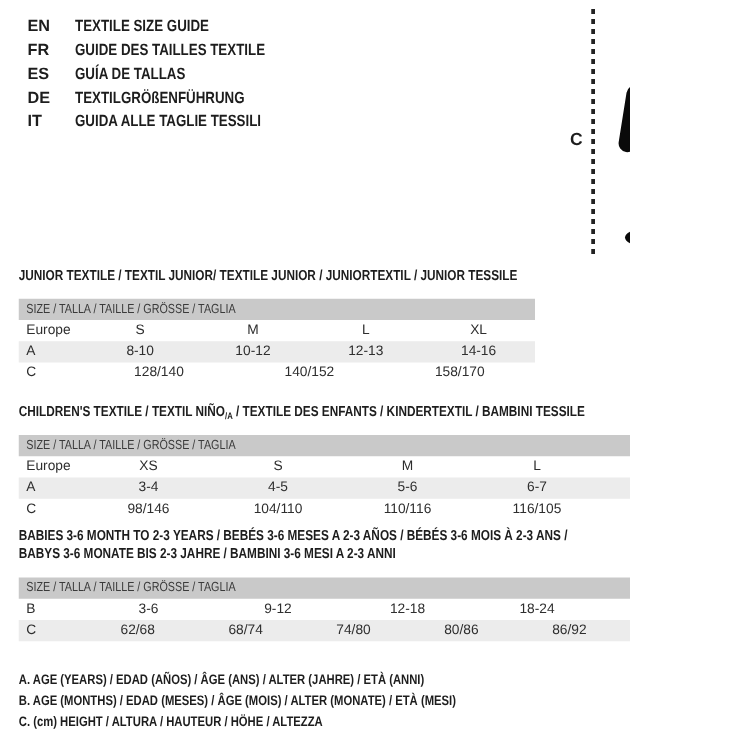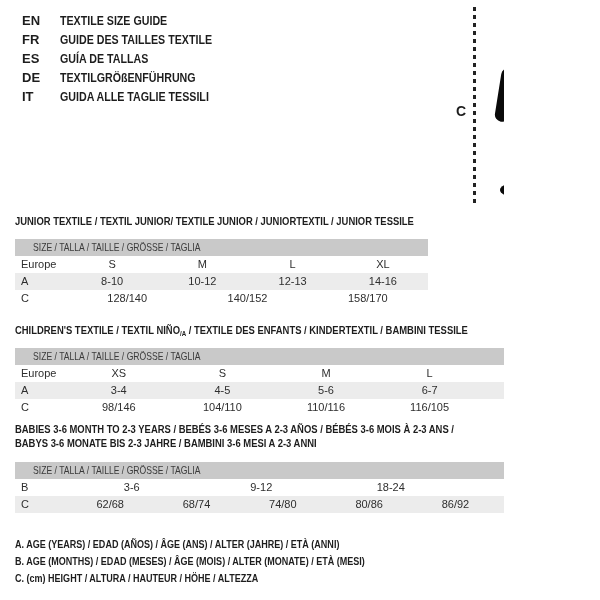--- a/index.html
+++ b/index.html
@@ -20,21 +20,21 @@
     position:absolute;left:473px;top:7px;width:3px;height:198px;
     background-image:repeating-linear-gradient(to bottom,#222 0px,#222 4px,transparent 4px,transparent 8px);
   }
   .fig-label{position:absolute;left:456px;top:103px;font-weight:bold;font-size:14px;}
   .baby{position:absolute;left:484px;top:6px;}
 
   
   .tbl-title{position:absolute;left:15px;font-weight:bold;font-size:11.5px;line-height:14px;}
   .sub{font-size:7.5px;vertical-align:-2px;}
   .tbl{position:absolute;left:15px;}
-  .sizebar{height:17px;line-height:17px;background:#c9c9c9;padding-left:18px;font-size:10.5px;color:#3a3a3a;}
+  .sizebar{height:17px;line-height:17px;background:#c9c9c9;padding-left:6px;font-size:10.5px;color:#3a3a3a;}
   .trow{display:flex;height:17px;line-height:17px;font-size:11px;color:#2e2e2e;}
   .trow.shaded{background:#ececec;}
   .tlabel{flex:0 0 46px;width:46px;padding-left:6px;text-align:left;}
   .tcell{flex:1;text-align:center;}
 
   .t1-title{top:214px;}
   .t1{top:239px;width:413px;}
   .t2-title{top:323px;}
   .t2{top:348px;width:570px;}
   .t3-title{top:422px;}
@@ -156,20 +156,21 @@
     <div class="cond">BABYS 3-6 MONATE BIS 2-3 JAHRE / BAMBINI 3-6 MESI A 2-3 ANNI</div>
   </div>
   <div class="tbl t3">
     <div class="sizebar">
       <span class="cond">SIZE / TALLA / TAILLE / GRÖSSE / TAGLIA</span>
     </div>
     <div class="trow">
       <span class="tlabel">B</span>
       <span class="tcell">3-6</span>
       <span class="tcell">9-12</span>
+      <span class="tcell">12-18</span>
       <span class="tcell">18-24</span>
       <span class="tcell">24-36</span>
     </div>
     <div class="trow shaded">
       <span class="tlabel">C</span>
       <span class="tcell">62/68</span>
       <span class="tcell">68/74</span>
       <span class="tcell">74/80</span>
       <span class="tcell">80/86</span>
       <span class="tcell">86/92</span>

